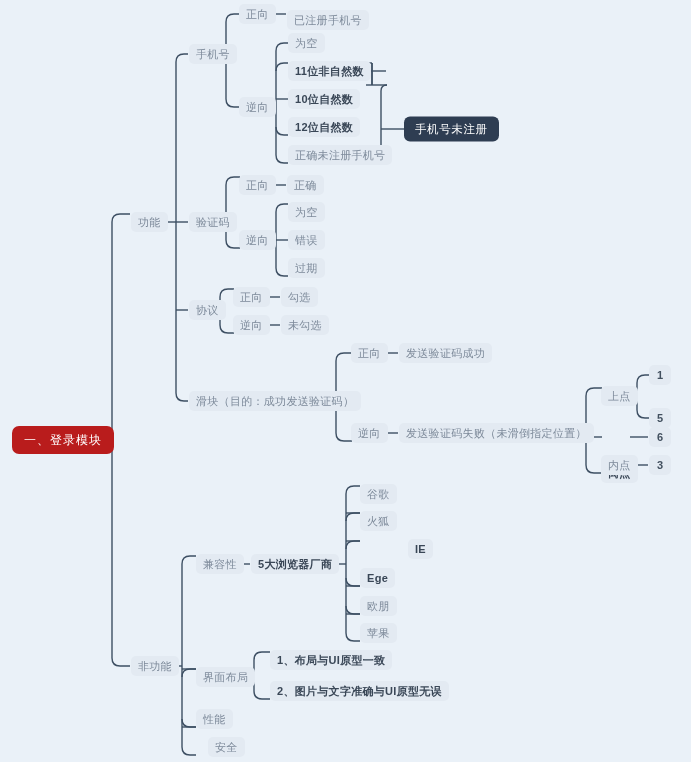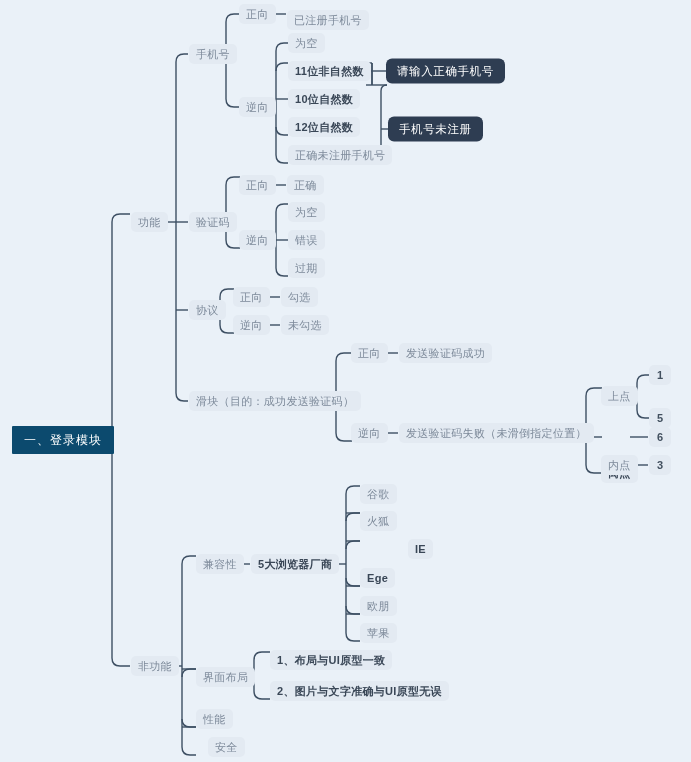--- a/index.html
+++ b/index.html
@@ -19,23 +19,23 @@
     background:#e3eaf2;
     color:#7d8a9a;
     border-radius:5px;
     padding:3px 7px;
     font-size:11px;
     line-height:14px;
     white-space:nowrap;
     letter-spacing:.3px;
   }
   .node.root{
-    background:#0c4a6e;
+    background:#b91c1c;
     color:#ffffff;
-    border-radius:1px;
+    border-radius:7px;
     padding:6px 12px;
     font-size:12px;
     line-height:16px;
     letter-spacing:1px;
   }
   .node.dark{
     background:#2e3d52;
     color:#ffffff;
     border-radius:6px;
     padding:5px 11px;
@@ -178,22 +178,21 @@
   <div class="node" style="left:189px;top:54px;">手机号</div>
   <div class="node" style="left:239px;top:14px;">正向</div>
   <div class="node" style="left:287px;top:20px;">已注册手机号</div>
   <div class="node" style="left:239px;top:107px;">逆向</div>
   <div class="node" style="left:288px;top:43px;">为空</div>
   <div class="node strong" style="left:288px;top:71px;">11位非自然数</div>
   <div class="node strong" style="left:288px;top:99px;">10位自然数</div>
   <div class="node strong" style="left:288px;top:127px;">12位自然数</div>
   <div class="node" style="left:288px;top:155px;">正确未注册手机号</div>
 
-  <div class="node dark" style="left:386px;top:71px;">请输入正确手机号</div>
-  <div class="node dark" style="left:388px;top:129px;text-align:right;">手机号未注册</div>
+  <div class="node dark" style="left:404px;top:129px;text-align:right;">手机号未注册</div>
 
   <div class="node" style="left:189px;top:222px;">验证码</div>
   <div class="node" style="left:239px;top:185px;">正向</div>
   <div class="node" style="left:287px;top:185px;">正确</div>
   <div class="node" style="left:239px;top:240px;">逆向</div>
   <div class="node" style="left:288px;top:212px;">为空</div>
   <div class="node" style="left:288px;top:240px;">错误</div>
   <div class="node" style="left:288px;top:268px;">过期</div>
 
   <div class="node" style="left:189px;top:310px;">协议</div>

